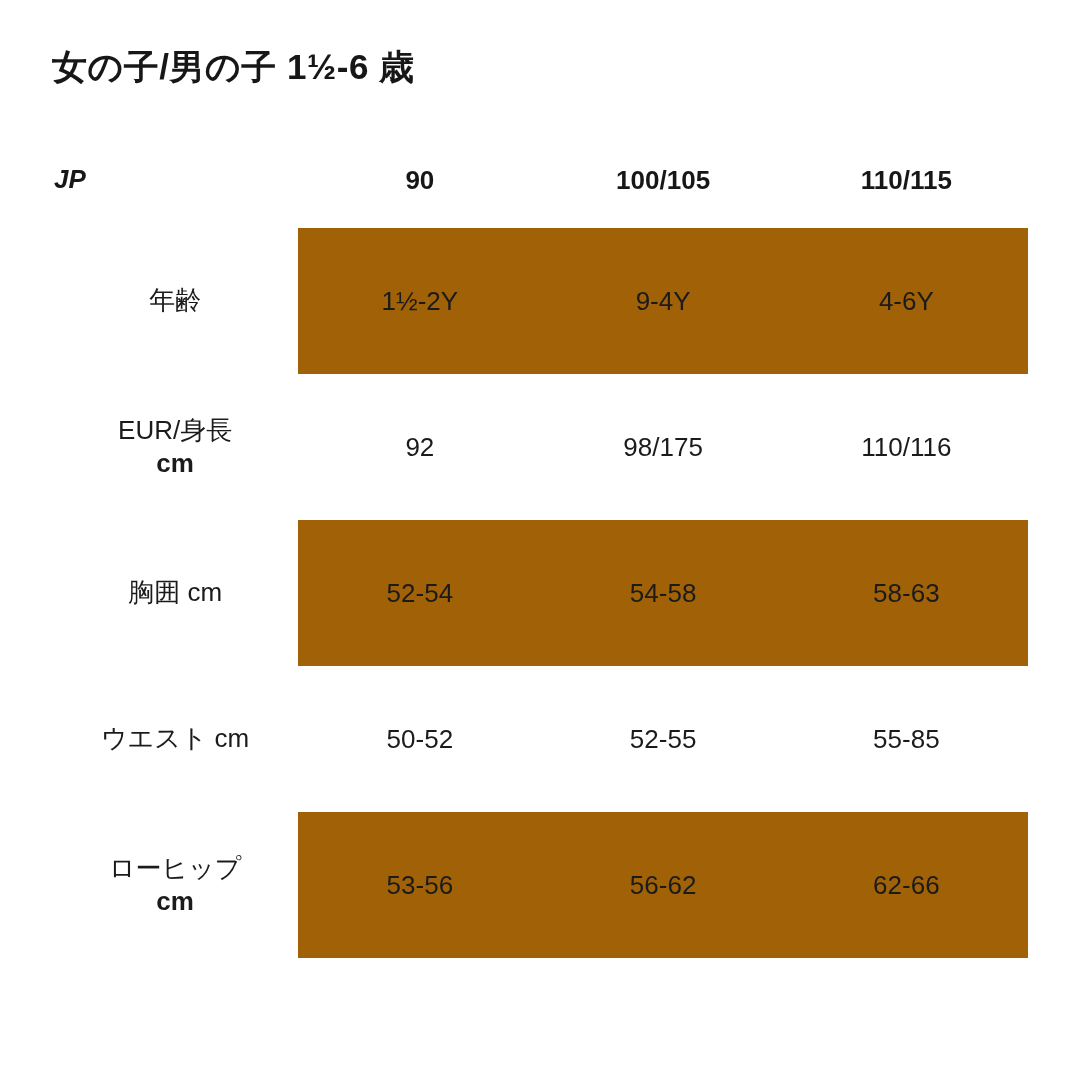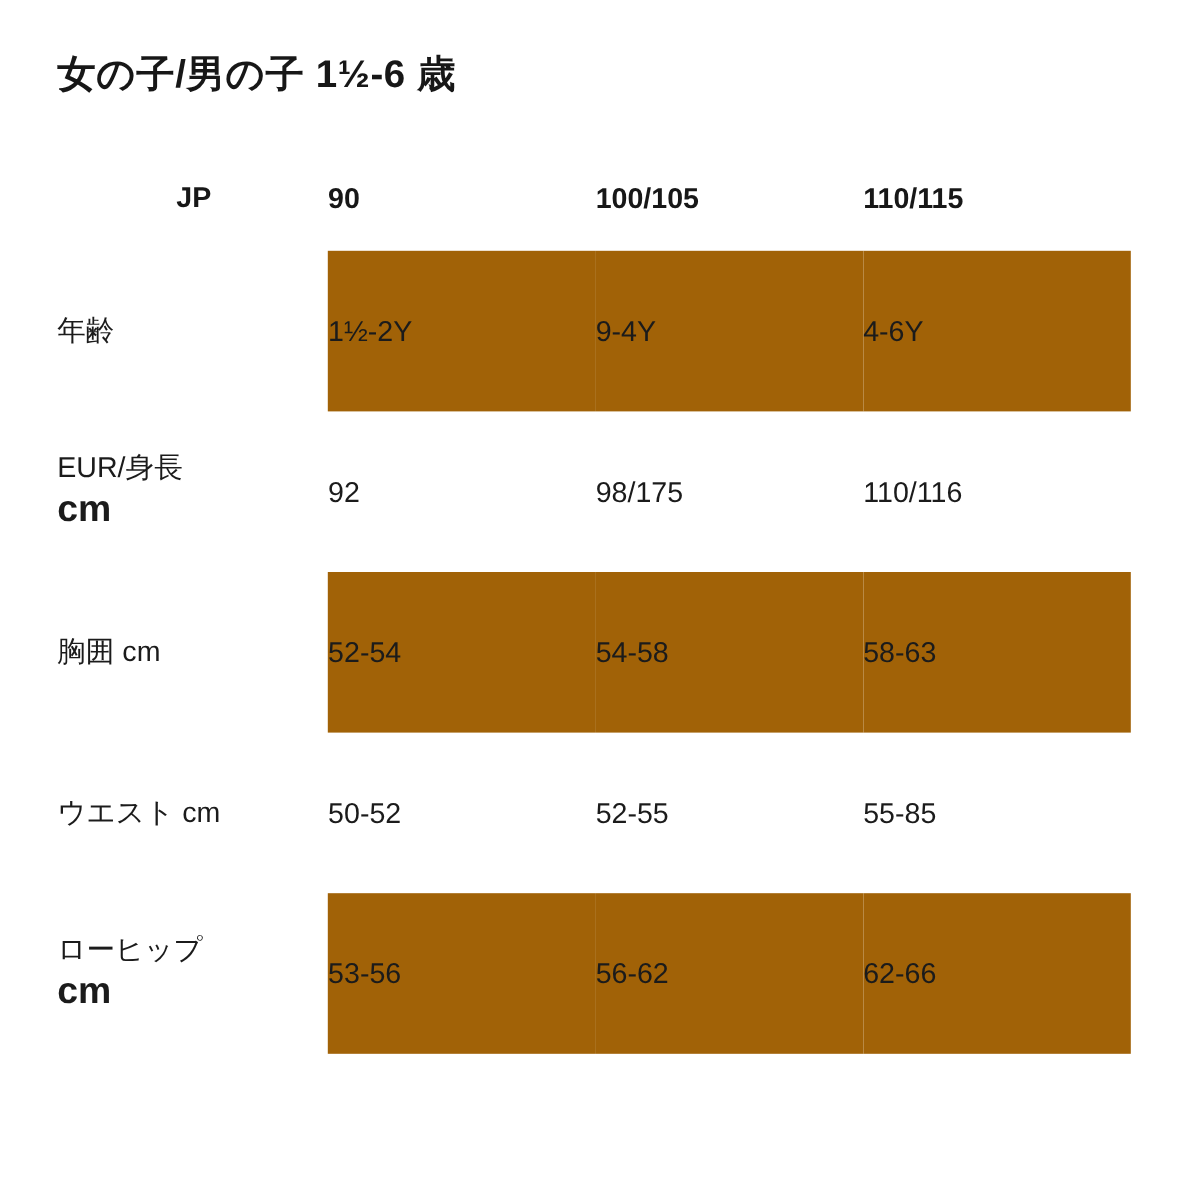--- a/index.html
+++ b/index.html
@@ -44,33 +44,34 @@
   }
 
   .size-table col.c-label { width: 246px; }
   .size-table col.c-val { width: 243px; }
 
   .size-table th,
   .size-table td {
     padding: 0;
     margin: 0;
     border: 0;
-    text-align: left;
+    text-align: center;
     vertical-align: middle;
   }
 
   .head-row th {
     height: 96px;
     font-size: 26px;
     font-weight: bold;
     color: #171717;
   }
   .head-row th.row-label {
-    text-align: center;
+    text-align: left;
     padding-left: 2px;
+    font-style: italic;
   }
 
   .row-label {
     text-align: left;
     padding-left: 2px;
     font-size: 26px;
     font-weight: bold;
     color: #171717;
     line-height: 1.28;
   }
@@ -87,21 +88,21 @@
     background: #a16207;
   }
 
   .cell {
     font-size: 26px;
     color: #1b1b1b;
   }
 
   .label-sub {
     display: block;
-    font-size: 34px;
+    font-size: 26px;
     font-weight: bold;
   }
 </style>
 </head>
 <body>
 
 <div class="page">
 
   <div class="title">女の子/男の子 1½-6 歳</div>
 

